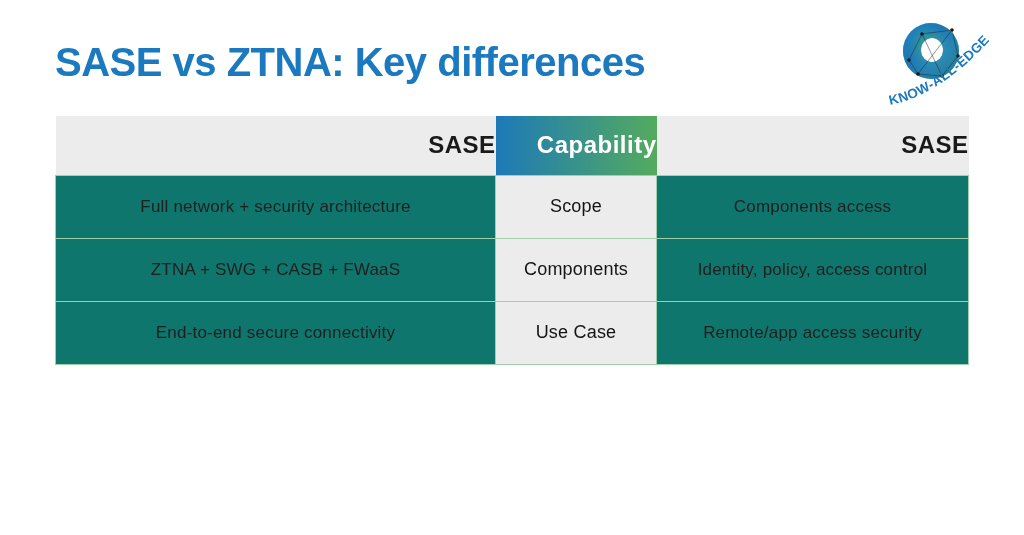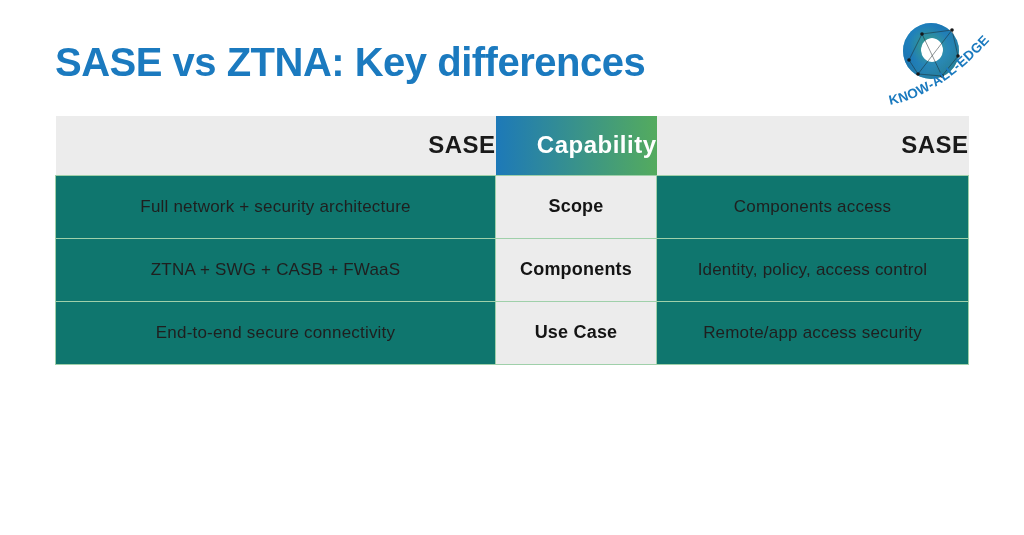--- a/index.html
+++ b/index.html
@@ -65,21 +65,21 @@
     border: 1px solid var(--border_green);
     background: #0f766e;
     font-size: 17px;
     color: var(--text_dark);
     text-align: center;
     vertical-align: middle;
     letter-spacing: 0.2px;
   }
   .comparison-table td.capability-cell {
     background: var(--header_bg);
-    font-weight: 700;
+    font-weight: 400;
     font-size: 18px;
     color: #141414;
   }
 </style>
 </head>
 <body>
 
 <div class="page">
 
   <h1 class="page-title">SASE vs ZTNA: Key differences</h1>

